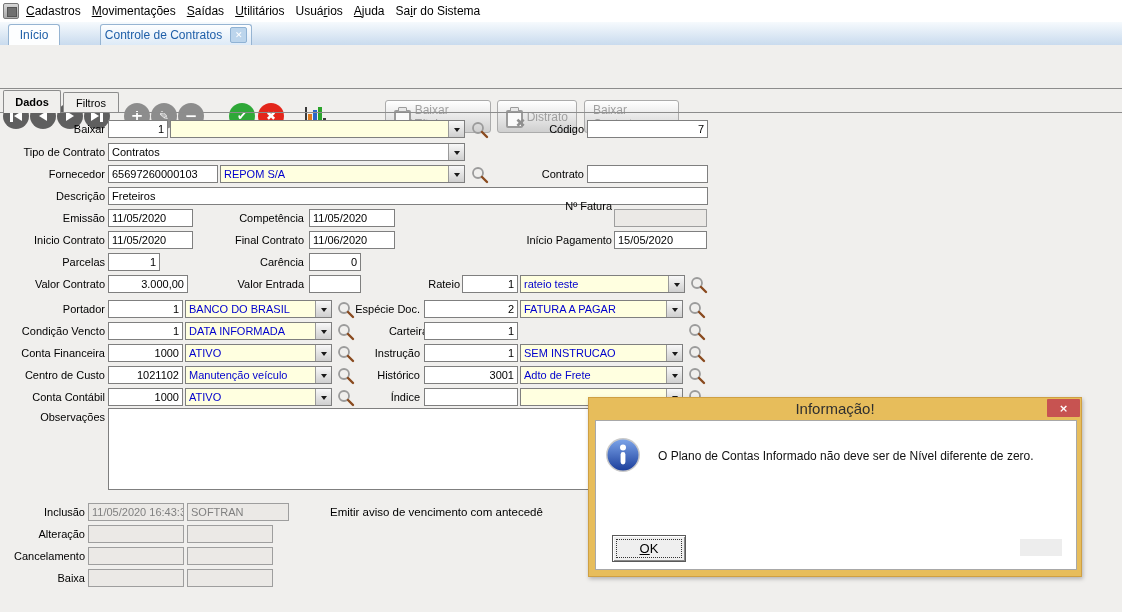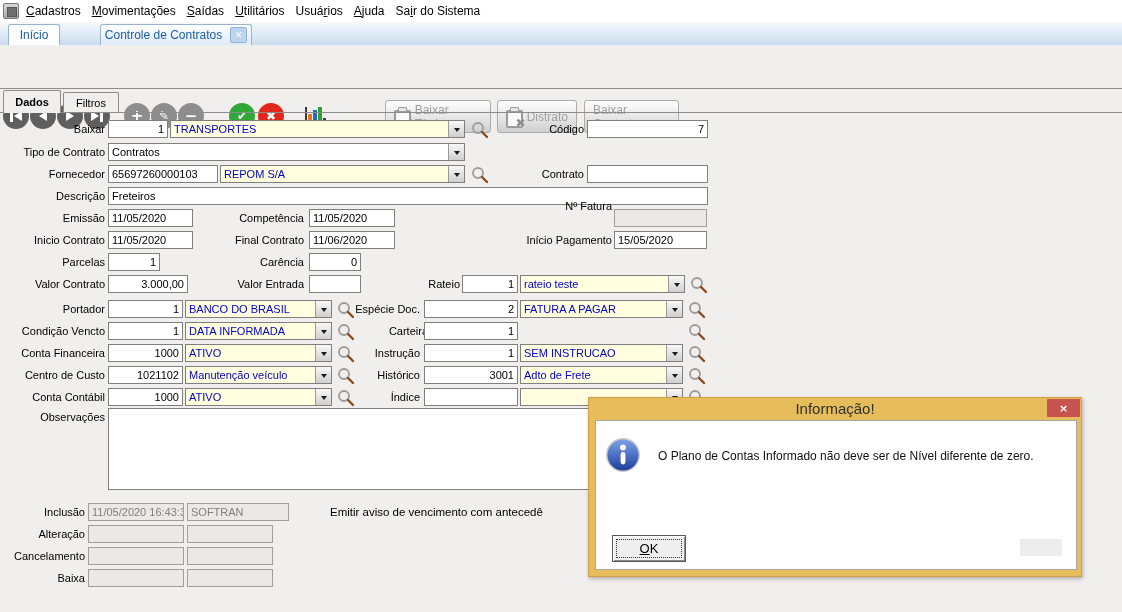--- a/index.html
+++ b/index.html
@@ -169,21 +169,20 @@
   <div class="ptab" style="left:3px;top:90px;width:58px;height:23px;font-weight:bold;">
       <span>Dados</span>
     </div>
   <div class="ptab" style="left:63px;top:92px;width:56px;height:20px;">
       <span>Filtros</span>
     </div>
 
   <div class="lbl" style="left:0;top:123px;width:105px;">Baixar</div>
   <div class="txt r" style="left:108px;top:120px;width:60px;">1</div>
   <div class="combo" style="left:170px;top:120px;width:295px;">
-      <span class="val">TRANSPORTES</span>
       <span class="btn"></span>
     </div>
   <svg class="mag" style="left:471px;top:121px;" viewBox="0 0 18 18">
       <circle cx="7" cy="7" r="5" fill="none" stroke="#9b9b9b" stroke-width="1.8"></circle>
       <line x1="11" y1="11" x2="16" y2="16" stroke="#8a4a1f" stroke-width="2.4" stroke-linecap="round"></line>
     </svg>
 
   <div class="lbl" style="left:520px;top:123px;width:64px;">Código</div>
   <div class="txt r" style="left:587px;top:120px;width:121px;">7</div>
 

